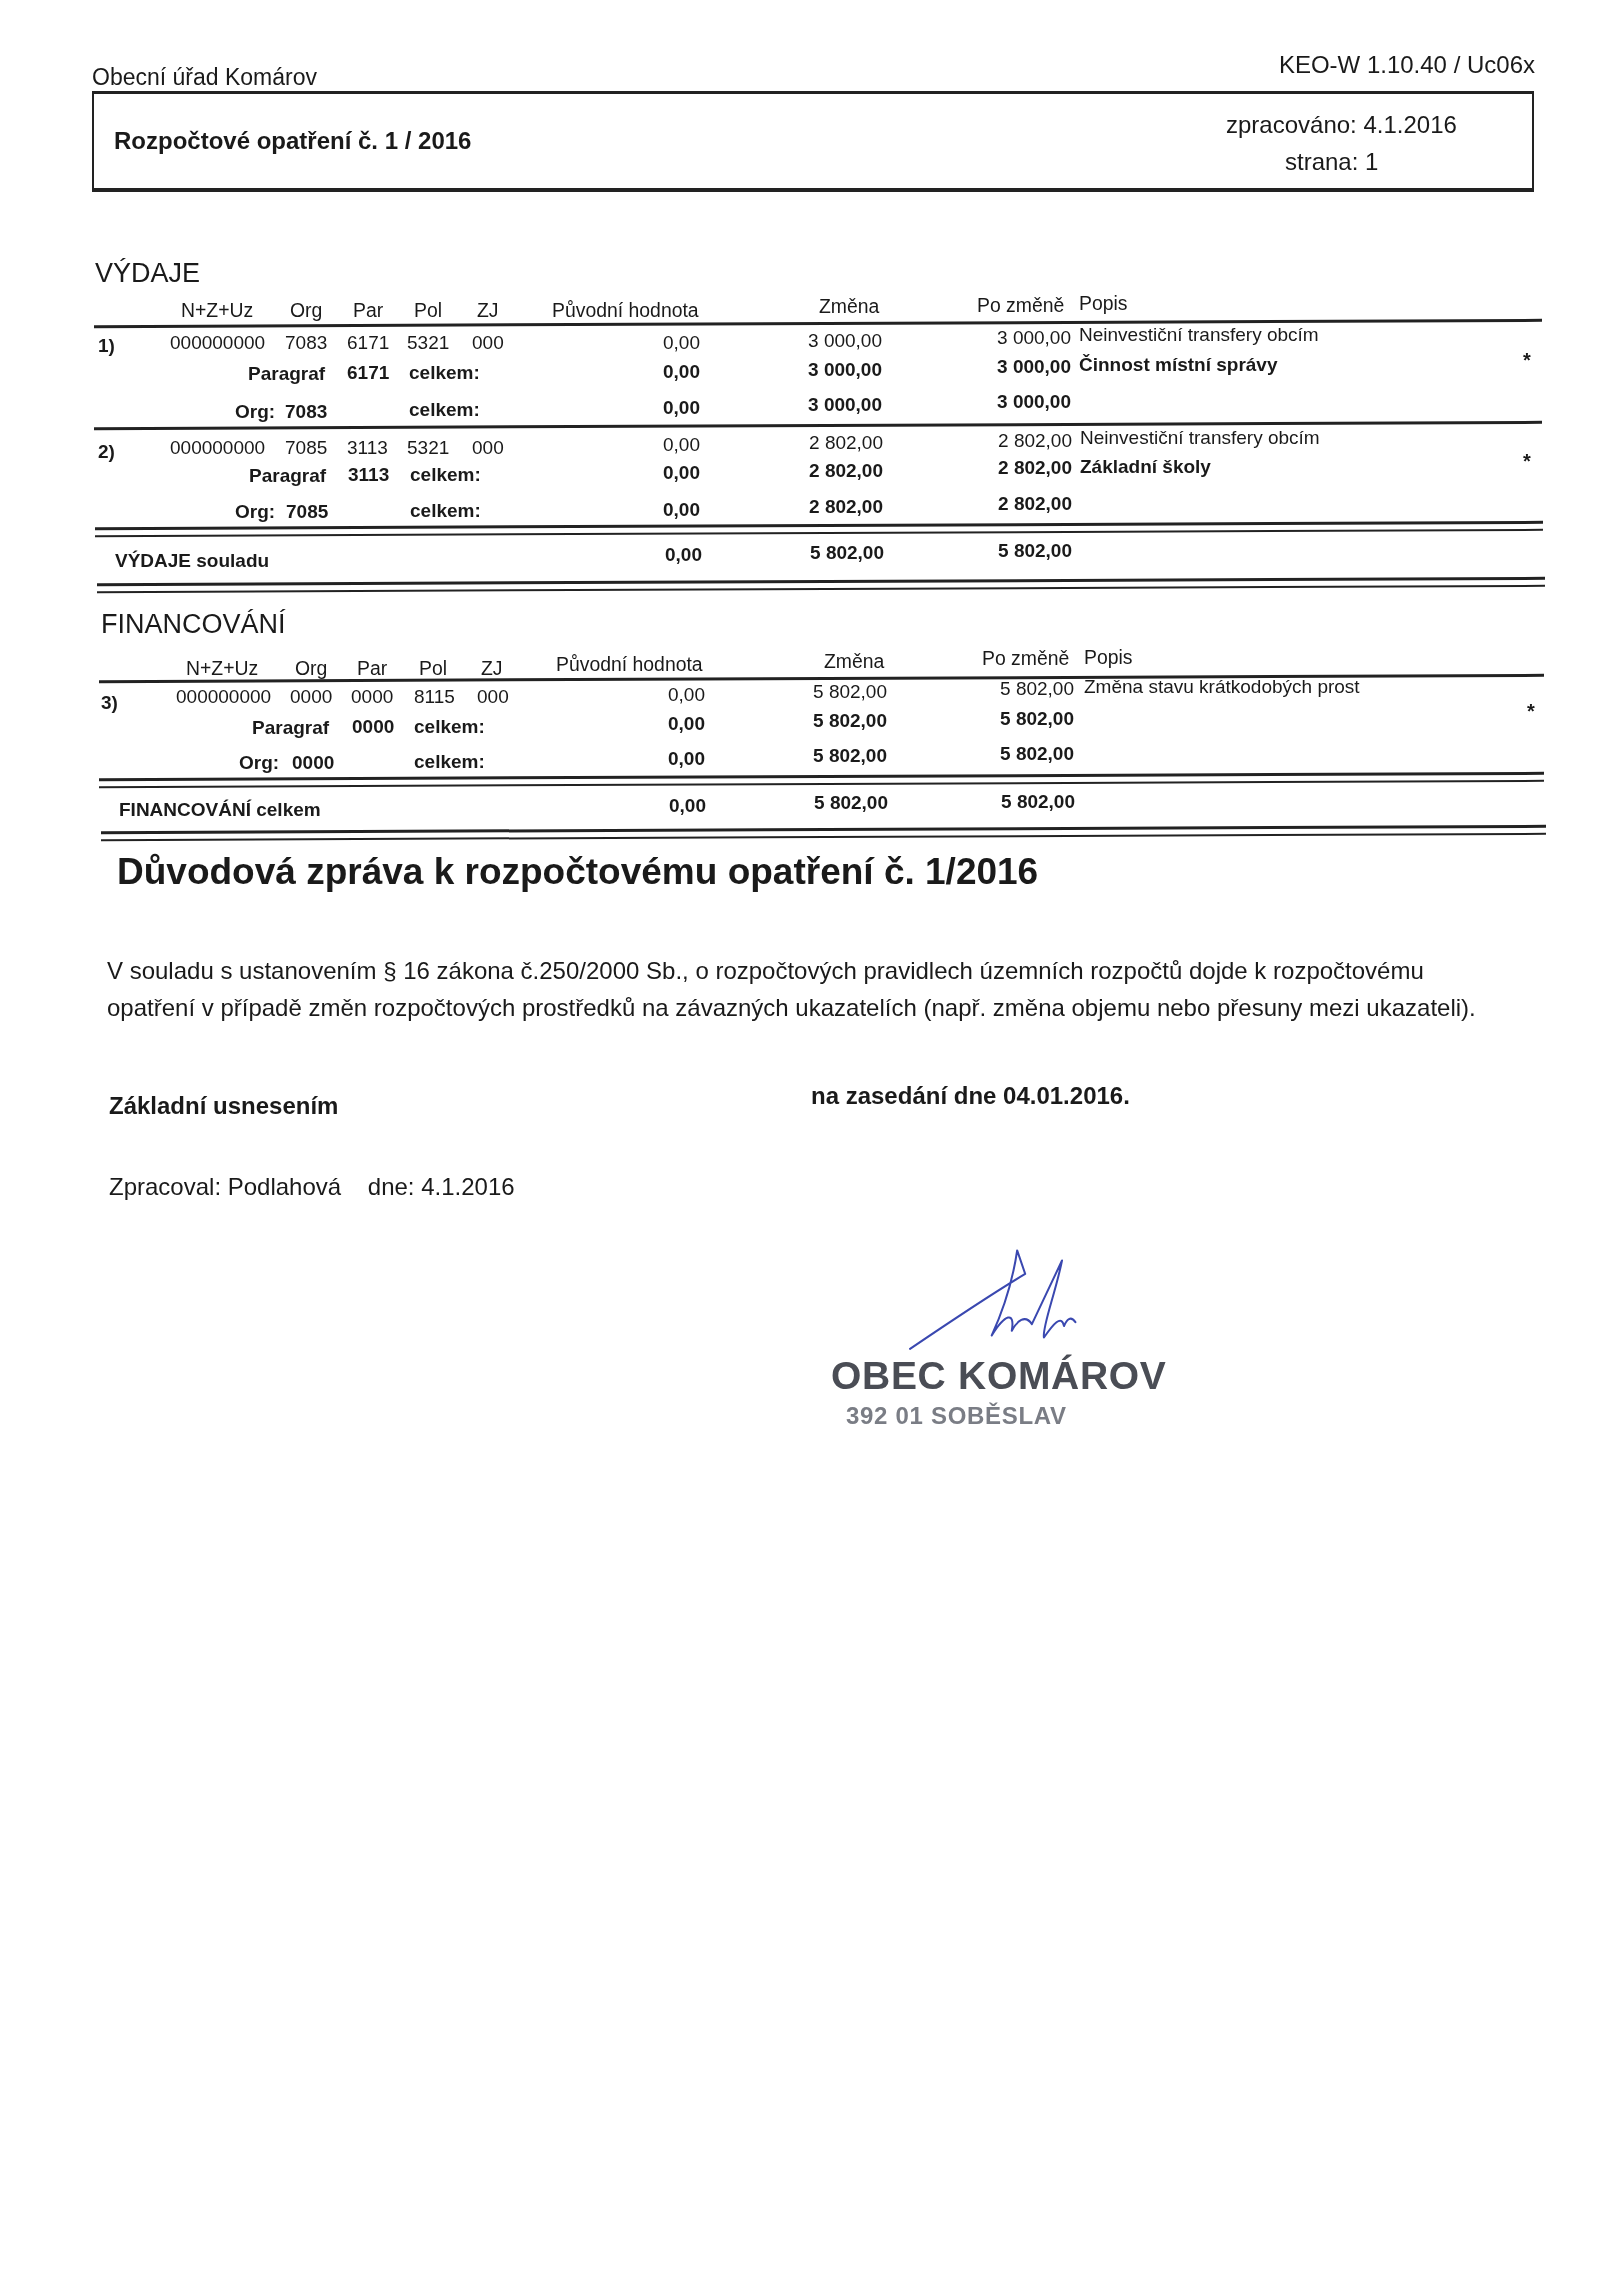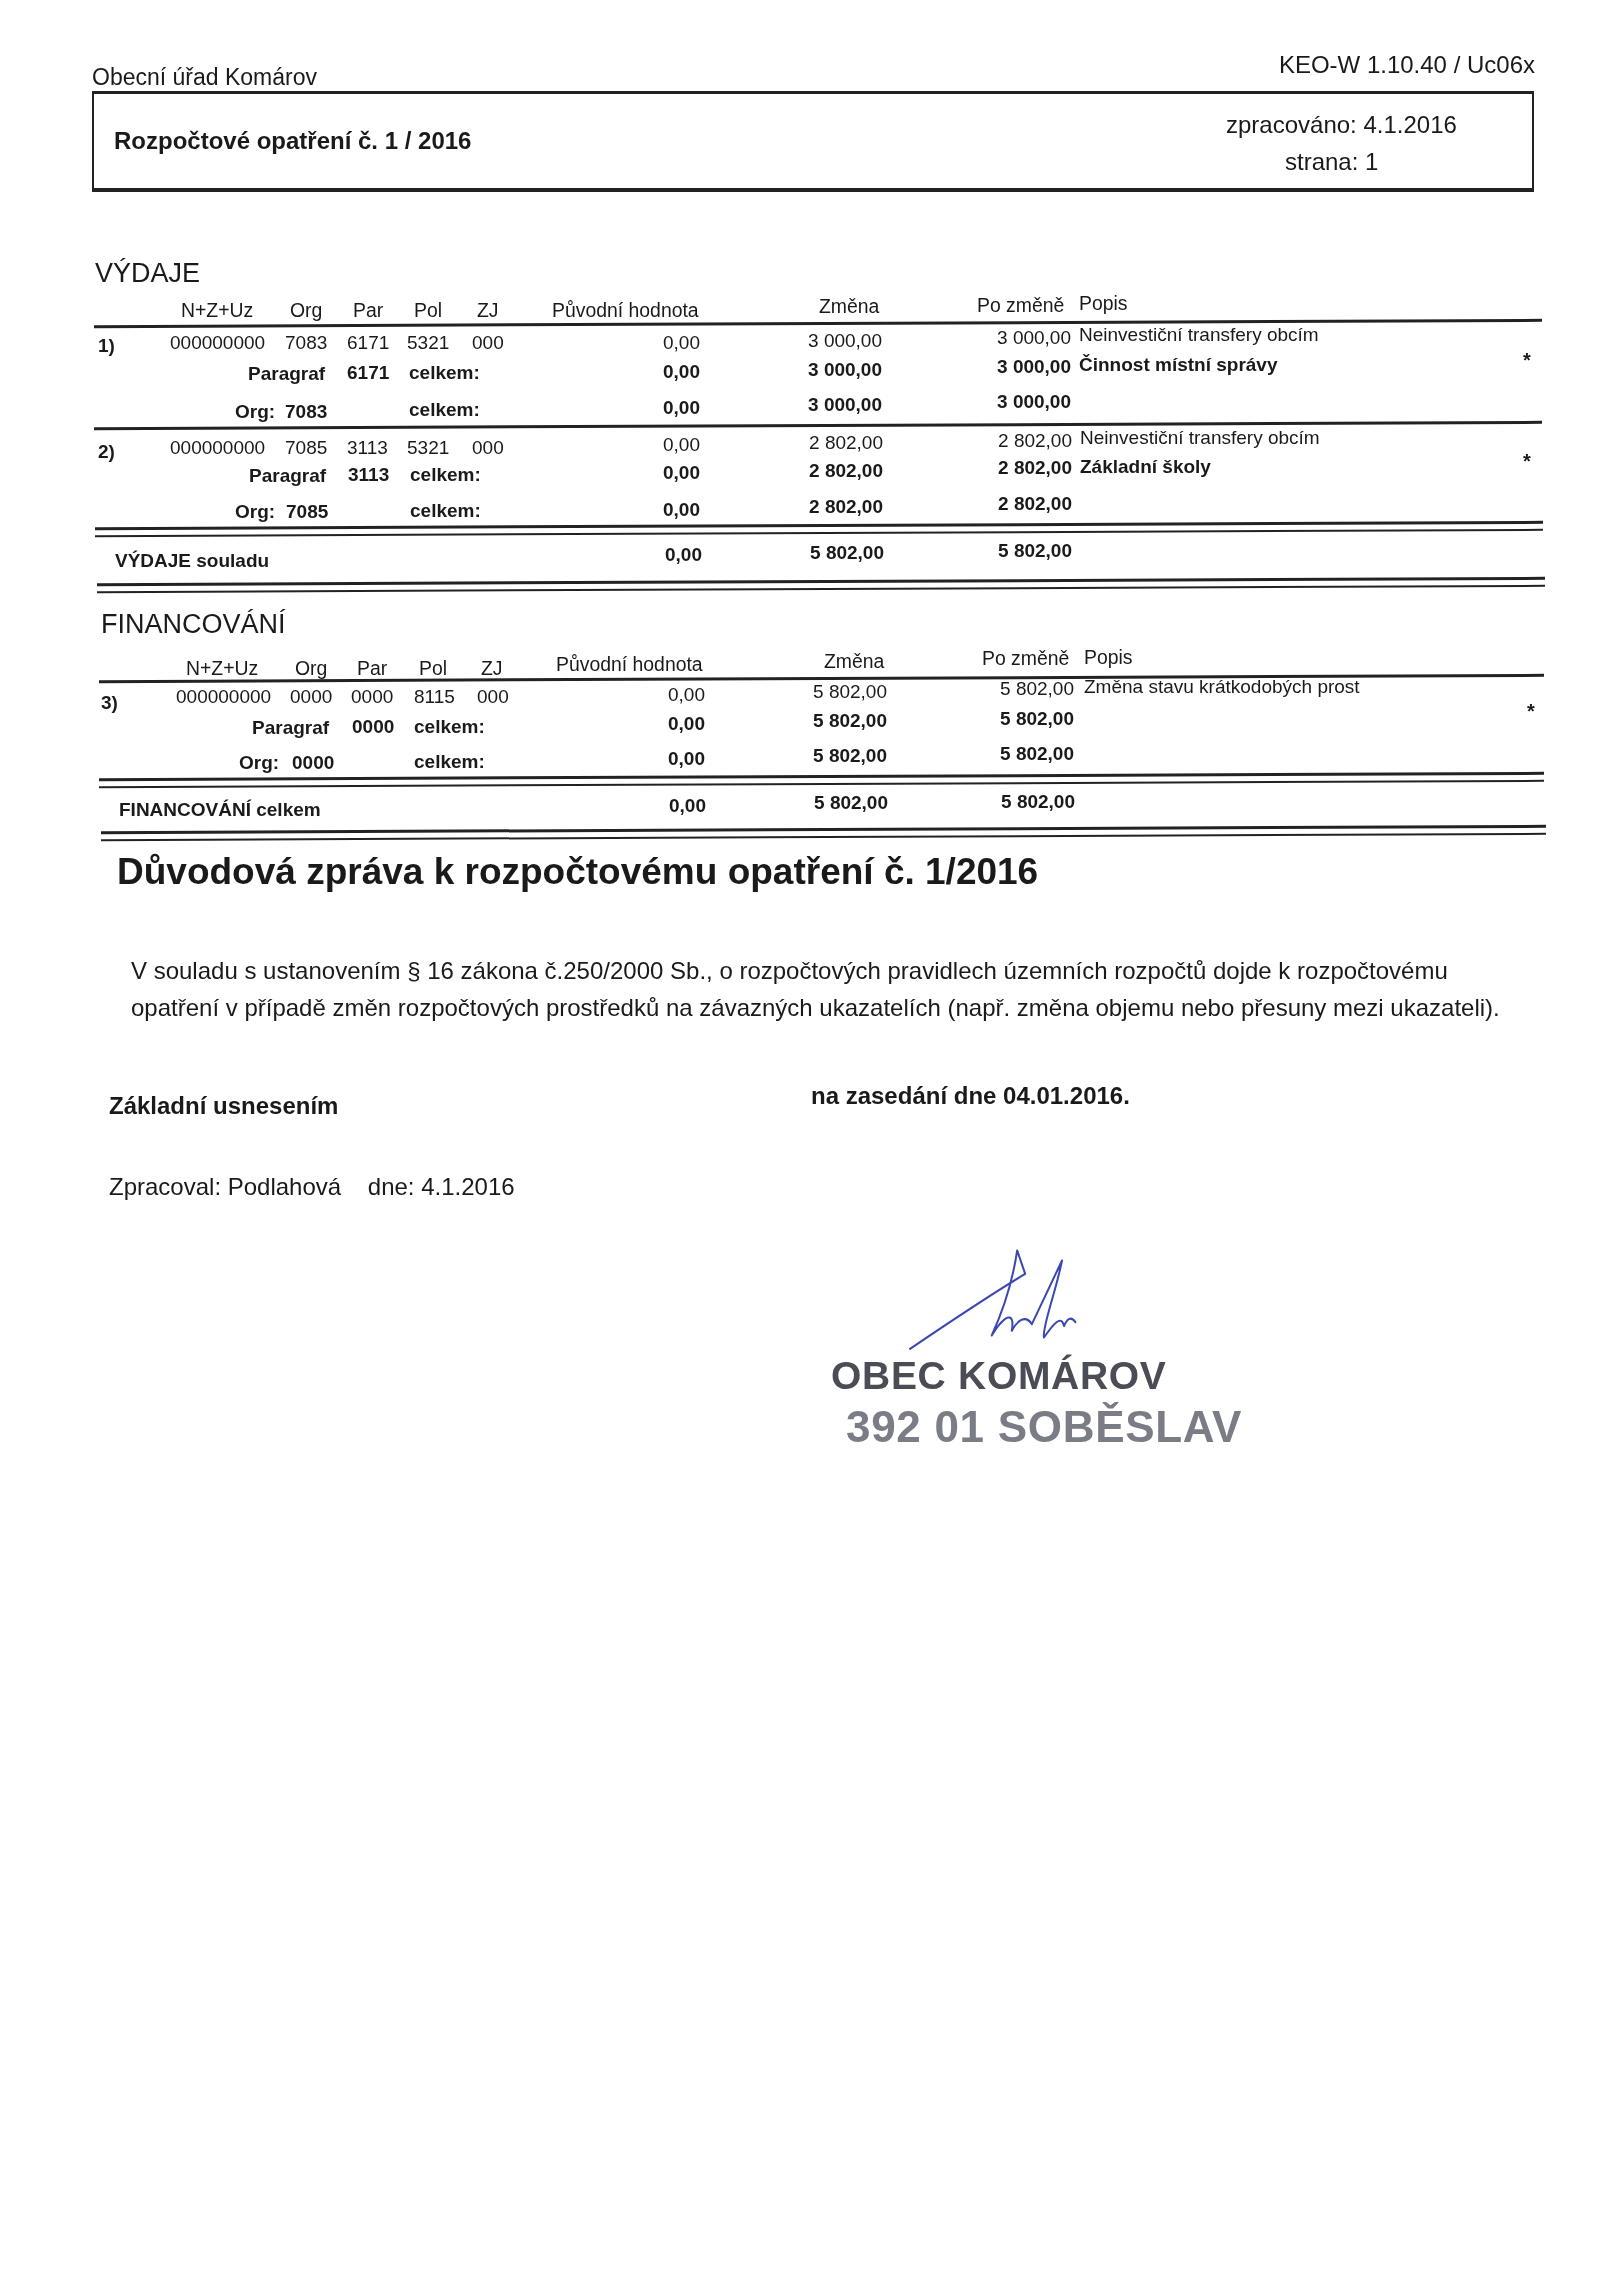--- a/index.html
+++ b/index.html
@@ -19,27 +19,27 @@
   .meta2 { left:1285px; top:148px; font-size:24px; }
 
   .section-title { font-size:27px; font-weight:normal; }
   .th { font-size:19.4px; }
   .td { font-size:19px; }
   .hr { position:absolute; height:2.7px; background:#222; }
   .hr.thin { height:2px; }
   .star { font-size:20px; }
 
   .reason-title { left:117px; top:851px; font-size:37px; font-weight:bold; }
-  .reason-text { position:absolute; left:107px; top:952px; width:1407px; font-size:24px; line-height:37px; white-space:normal;margin-left:24px; }
+  .reason-text { position:absolute; left:107px; top:952px; width:1407px; font-size:24px; line-height:37px; white-space:normal; }
   .approved { left:109px; top:1092px; font-size:24px; font-weight:bold; }
   .meeting { left:811px; top:1082px; font-size:24px; font-weight:bold; }
   .prepared { left:109px; top:1173px; font-size:24px; }
 
   .stamp1 { left:831px; top:1354px; font-size:39px; font-weight:bold; color:#4a4d55; letter-spacing:0.7px; }
-  .stamp2 { left:846px; top:1402px; font-size:44px; font-weight:bold; color:#7a7d85; letter-spacing:0.7px; }
+  .stamp2 { left:846px; top:1402px; font-size:24px; font-weight:bold; color:#7a7d85; letter-spacing:0.7px; }
   .signature { position:absolute; left:898px; top:1247px; width:241px; height:114px; }
 </style>
 </head>
 <body>
 
 <div class="abs hdr-left">Obecní úřad Komárov</div>
 <div class="abs hdr-right">KEO-W 1.10.40 / Uc06x</div>
 <div class="title-box"></div>
 <div class="abs title-text">Rozpočtové opatření č. 1 / 2016</div>
 <div class="abs meta1">

